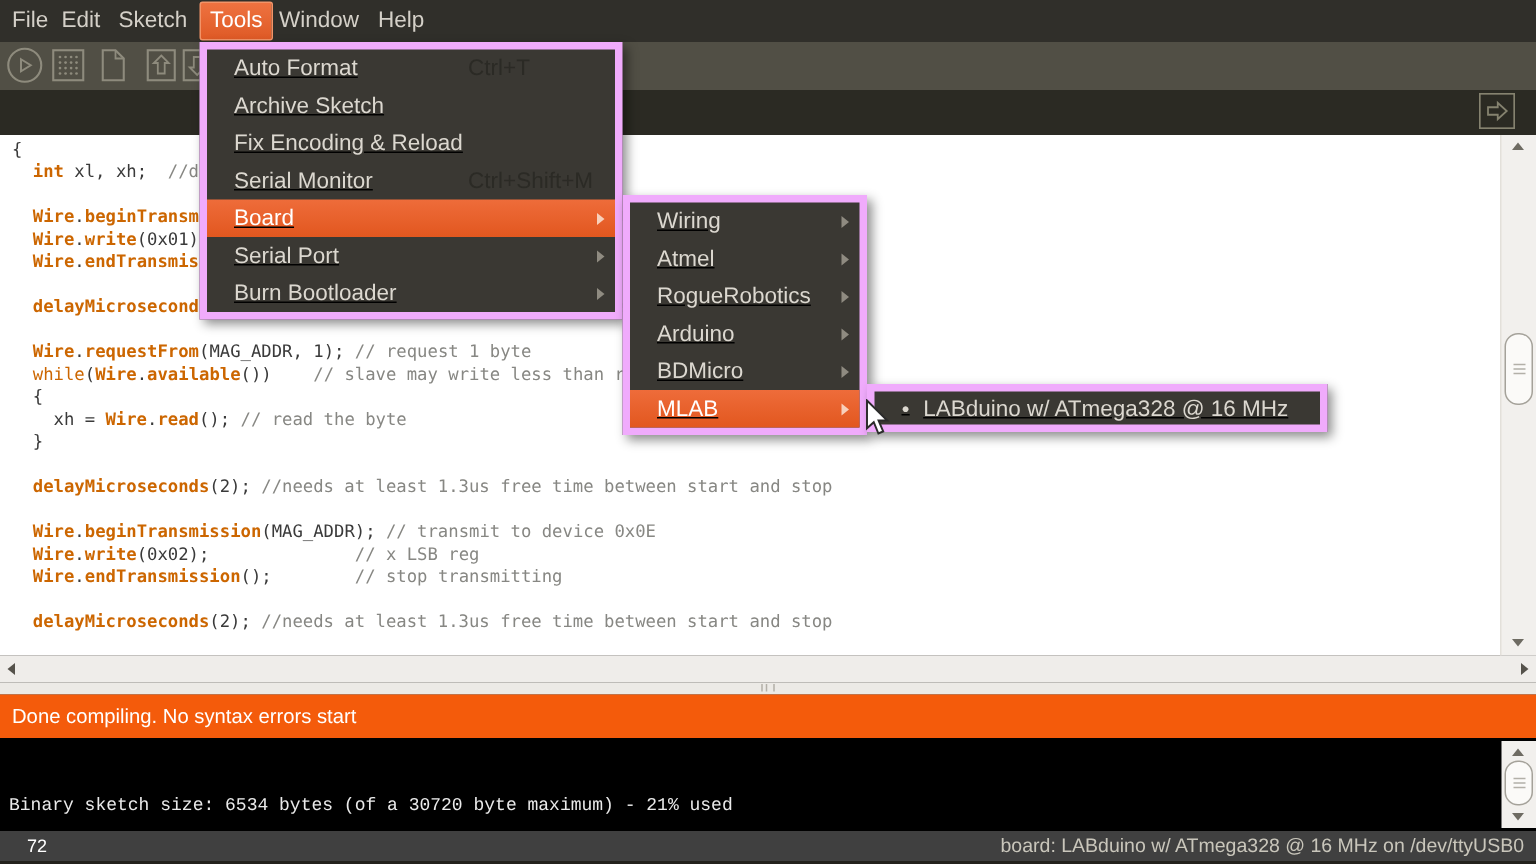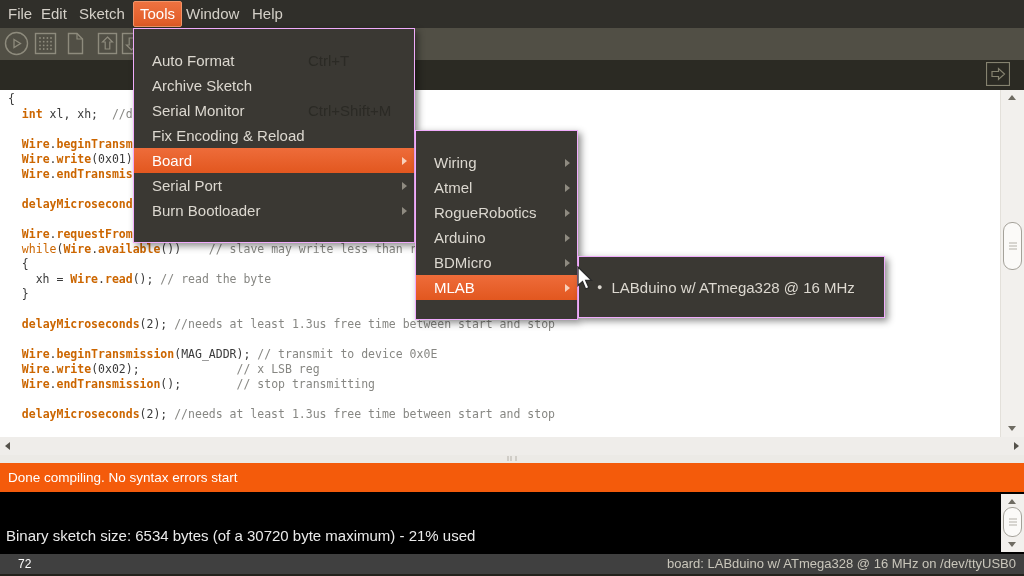--- a/index.html
+++ b/index.html
@@ -59,29 +59,29 @@
   .splitter{position:absolute;left:0;top:455px;width:1024px;height:8px;background:#eceae6;}
   .hgrip{position:absolute;left:50%;top:1px;width:7px;height:5px;transform:translateX(-50%);
          border-left:1px solid #b3b0a8;border-right:1px solid #b3b0a8;}
   .hgrip::after{content:'';position:absolute;top:0;bottom:0;left:2px;border-left:1px solid #b3b0a8;}
 
   
   .statusbar{position:absolute;left:0;top:463px;width:1024px;height:29px;background:#f45b0b;
              color:#ffffff;font-size:13.5px;line-height:29px;padding-left:8px;box-sizing:border-box;}
   .console{position:absolute;left:0;top:492px;width:1024px;height:62px;background:#000000;}
   .console-text{position:absolute;left:6px;bottom:10px;margin:0;color:#eaeaea;
-                font-family:Liberation Sans, sans-serif;font-size:15px;}
+                font-family:Liberation Mono, monospace;font-size:12px;}
   .footer{position:absolute;left:0;top:554px;width:1024px;height:22px;background:#404040;
           border-bottom:2px solid #23221c;box-sizing:border-box;}
   .footer .lineno{position:absolute;left:18px;top:0;line-height:20px;color:#ffffff;font-size:12px;}
   .footer .boardinfo{position:absolute;right:8px;top:0;line-height:20px;color:#c9c6bb;font-size:13px;}
 
   
-  .menu{position:absolute;background:#3a3833;border:1px solid #f0abfc;box-sizing:border-box;
-        box-shadow:3px 3px 7px rgba(0,0,0,0.45);z-index:10;padding:19px 0;}
+  .menu{position:absolute;background:#3a3833;border:5px solid #f0abfc;box-sizing:border-box;
+        box-shadow:3px 3px 7px rgba(0,0,0,0.45);z-index:10;padding:0 0;text-decoration:underline;}
   .tools-menu{left:133px;top:28px;width:282px;}
   .board-menu{left:415px;top:130px;width:163px;}
   .mlab-menu{left:578px;top:256px;width:307px;}
   .menu-row{position:relative;height:25px;display:flex;align-items:center;padding-left:18px;
             color:#dcd8d0;font-size:15px;}
   .menu-row.active{background:linear-gradient(#ee6c3a,#e2571f);color:#ffffff;}
   .msc{position:absolute;left:174px;color:#2b2a25;}
   .marrow{position:absolute;right:7px;width:0;height:0;border-top:4px solid transparent;
           border-bottom:4px solid transparent;border-left:5px solid #8f8b81;}
   .menu-row.active .marrow{border-left-color:#f8d0bb;}
@@ -205,25 +205,25 @@
 
   <div class="menu tools-menu">
       <div class="menu-row">
         <span>Auto Format</span>
         <span class="msc">Ctrl+T</span>
       </div>
       <div class="menu-row">
         <span>Archive Sketch</span>
       </div>
       <div class="menu-row">
+        <span>Fix Encoding &amp; Reload</span>
+      </div>
+      <div class="menu-row">
         <span>Serial Monitor</span>
         <span class="msc">Ctrl+Shift+M</span>
-      </div>
-      <div class="menu-row">
-        <span>Fix Encoding &amp; Reload</span>
       </div>
       <div class="menu-row active">
         <span>Board</span>
         <span class="marrow"></span>
       </div>
       <div class="menu-row">
         <span>Serial Port</span>
         <span class="marrow"></span>
       </div>
       <div class="menu-row">

